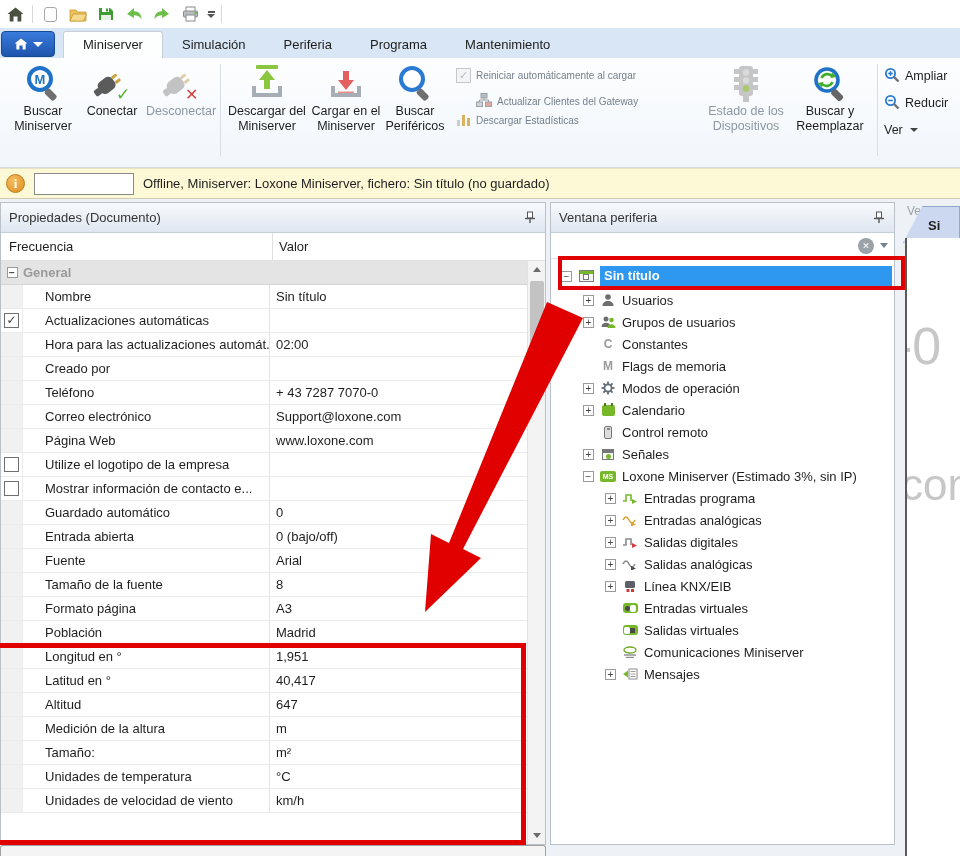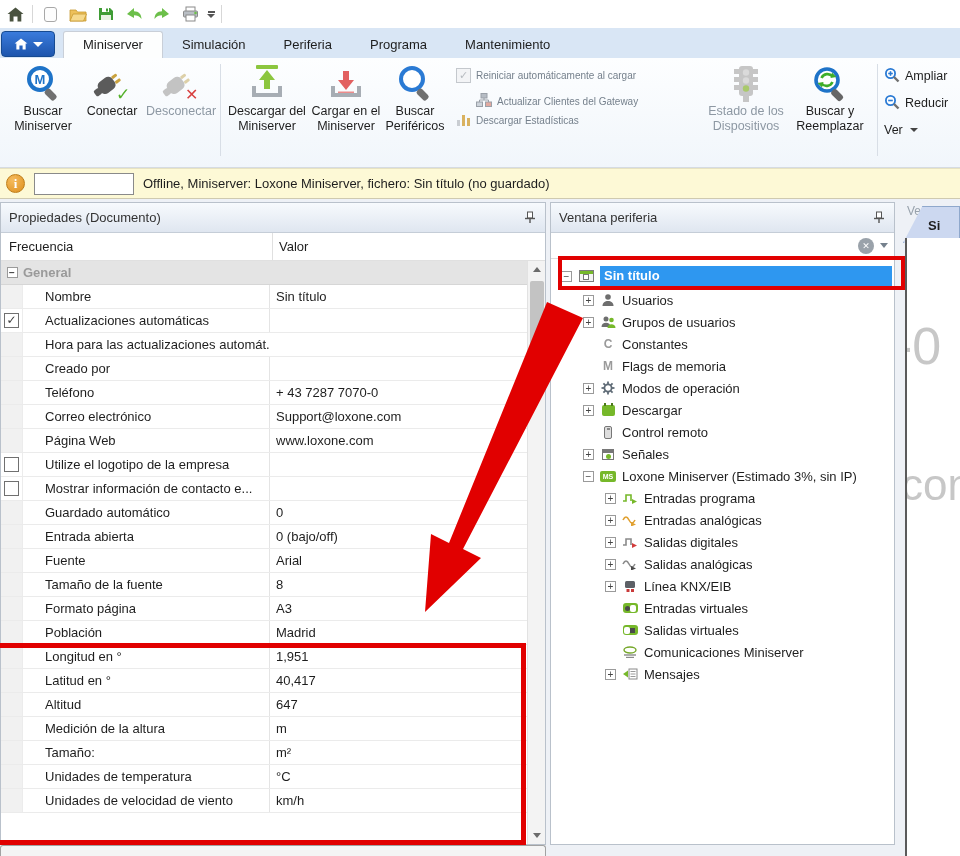--- a/index.html
+++ b/index.html
@@ -377,20 +377,21 @@
       <div class="prow cb">
           <span class="gut">
             <span class="cbx checked"></span>
           </span>
           <span class="lbl">Actualizaciones automáticas</span>
           <span class="val"></span>
         </div>
       <div class="prow">
           <span class="gut"></span>
           <span class="lbl">Hora para las actualizaciones automát...</span>
+          <span class="val">02:00</span>
         </div>
       <div class="prow">
           <span class="gut"></span>
           <span class="lbl">Creado por</span>
           <span class="val"></span>
         </div>
       <div class="prow">
           <span class="gut"></span>
           <span class="lbl">Teléfono</span>
           <span class="val">+ 43 7287 7070-0</span>
@@ -569,21 +570,21 @@
               <circle cx="7" cy="7" r="3.6" fill="#fff" stroke="#5f6b76" stroke-width="1.8"></circle>
             </svg>
           </span>
           <span class="tlabel">Modos de operación</span>
         </div>
       <div class="trow lv2">
           <span class="exp plus"></span>
           <span class="ic">
             <span class="ic-cal"></span>
           </span>
-          <span class="tlabel">Descargar</span>
+          <span class="tlabel">Calendario</span>
         </div>
       <div class="trow lv2">
           <span class="exp none"></span>
           <span class="ic">
             <span class="ic-rem"></span>
           </span>
           <span class="tlabel">Control remoto</span>
         </div>
       <div class="trow lv2">
           <span class="exp plus"></span>

